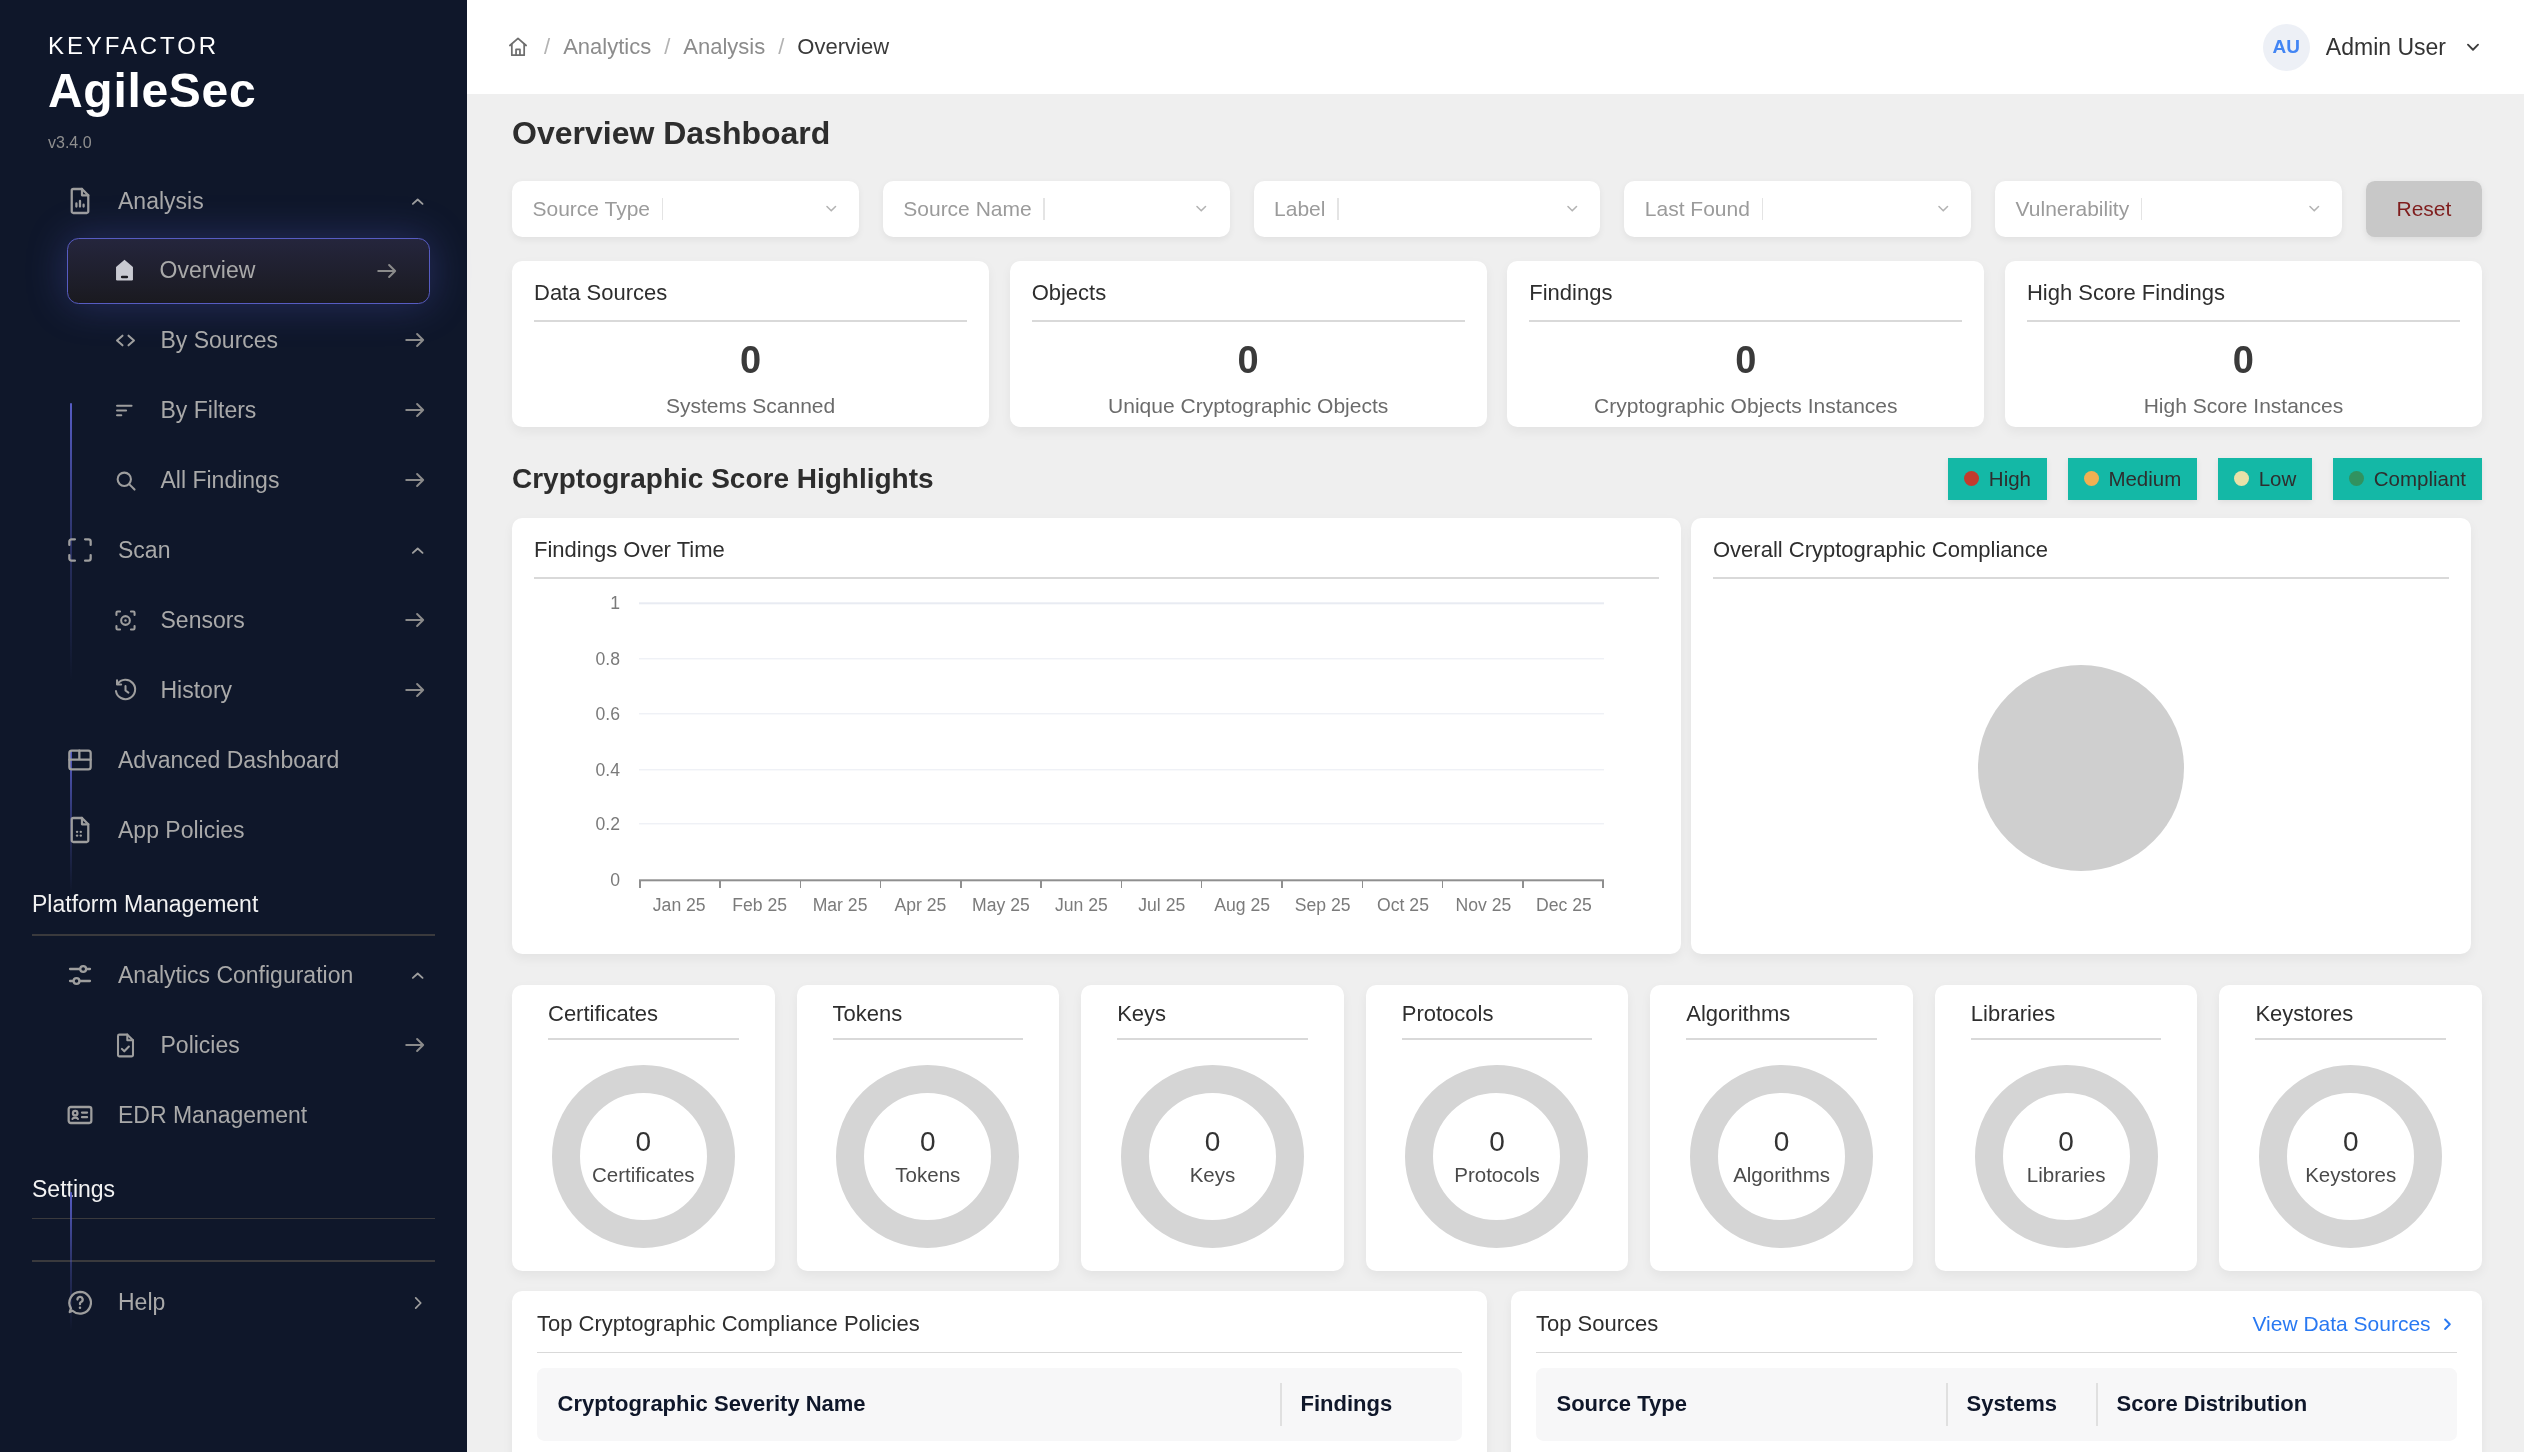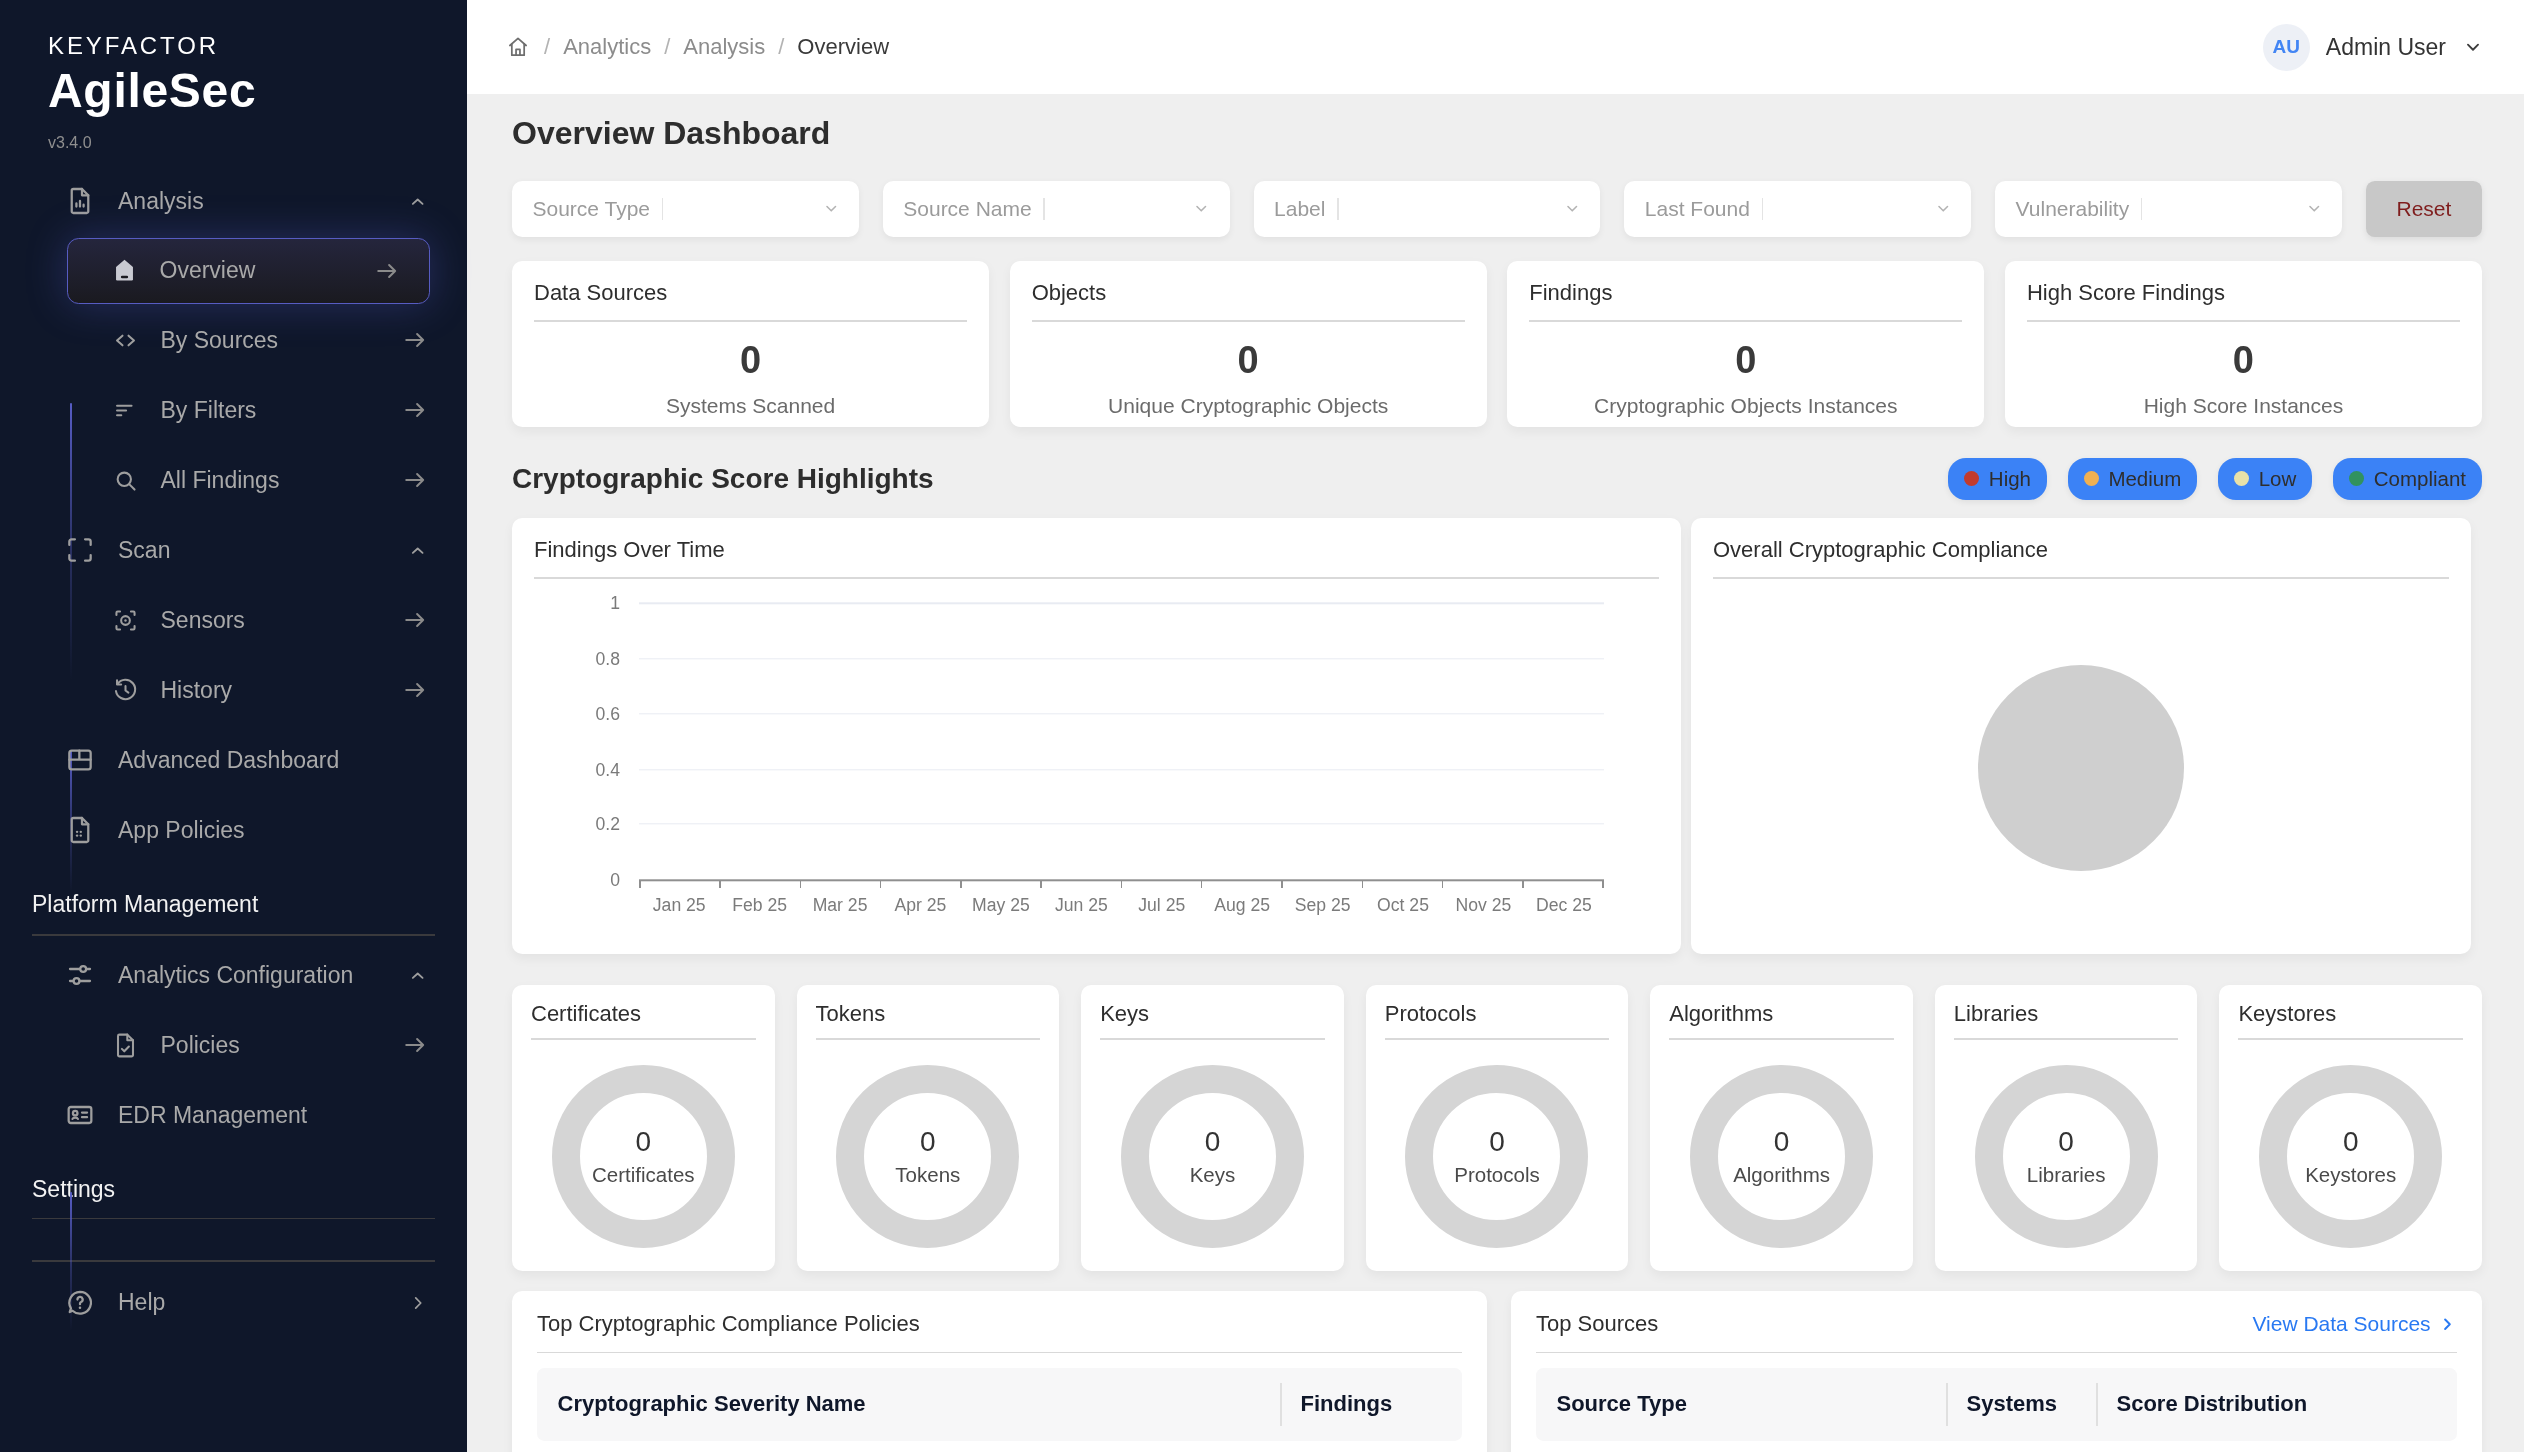--- a/index.html
+++ b/index.html
@@ -55,39 +55,39 @@
 
   .stats { display:grid; grid-template-columns:repeat(4,1fr); gap:20.5px; margin-top:24px; }
   .stat-card { height:166px; padding:19px 22px; }
   .card-title { font-size:22px; font-weight:400; color:#2e2e2e; }
   .stat-value { text-align:center; font-size:38px; font-weight:700; color:#3a3a3a; margin-top:17.6px; }
   .stat-label { text-align:center; font-size:21px; color:#6b6b6b; margin-top:11.7px; }
 
   .highlights-row { display:flex; align-items:center; margin-top:31px; }
   .section-title { font-size:28px; font-weight:600; color:#2d2d2d; }
   .legend { margin-left:auto; display:flex; gap:20.5px; }
-  .chip { background:#3b82f6; border-radius:18px; height:42px; display:flex; align-items:center; gap:9.5px; padding:0 16px; box-shadow:0 2.2px 5.9px rgba(0,0,0,0.07); cursor:pointer; }
+  .chip { background:#14b8a6; border-radius:0; height:42px; display:flex; align-items:center; gap:9.5px; padding:0 16px; box-shadow:0 2.2px 5.9px rgba(0,0,0,0.07); cursor:pointer; }
   .chip .dot { width:15.4px; height:15.4px; border-radius:50%; }
   .chip .clabel { font-size:20.5px; color:#2e2e2e; font-weight:500; }
 
   .charts { display:grid; grid-template-columns:1169px 780px; gap:10px; margin-top:18.3px; }
   .chart-card { height:436px; padding:19px 22px; }
   .plot { position:relative; height:344px; margin-top:5.9px; }
   .grid-row { position:absolute; left:0; right:0; height:0; }
   .ytick { position:absolute; left:0; width:86px; text-align:right; font-size:17.6px; color:#7a7a7a; transform:translateY(-50%); }
   .gline { position:absolute; left:105px; right:55px; height:1.5px; background:#e8ebf2; transform:translateY(-0.7px); }
   .gline.baseline { background:#8f8f8f; height:2.2px; }
   .xtick-row { position:absolute; left:105px; right:55px; display:flex; justify-content:space-between; }
   .xtick { width:1.5px; height:7.3px; background:#8f8f8f; }
   .months { position:absolute; left:105px; right:55px; display:flex; }
   .months span { flex:1; text-align:center; font-size:17.6px; color:#7b7b7b; }
   .pie-placeholder { width:206px; height:206px; border-radius:50%; background:#cfcfcf; margin:86px auto 0 auto; }
 
   .donuts { display:grid; grid-template-columns:repeat(7,1fr); gap:22px; margin-top:31px; }
-  .donut-card { height:286px; padding:16px 19px; }
+  .donut-card { height:286px; padding:16px 36px; }
   .donut { width:183px; height:183px; border:28px solid #d5d5d5; border-radius:50%; margin:25px auto 0 auto;
     display:flex; flex-direction:column; align-items:center; justify-content:center; }
   .donut-value { font-size:28px; color:#333; font-weight:500; }
   .donut-label { font-size:20.5px; color:#4a4a4a; margin-top:4.4px; }
 
   .tables { display:grid; grid-template-columns:975px 971px; gap:24px; margin-top:20px; }
   .table-card { height:308px; padding:20.5px 25px; }
   .table-head-row { display:flex; align-items:center; }
   .view-link { margin-left:auto; display:flex; align-items:center; gap:5.9px; color:#2979f2; font-size:21px; font-weight:400; text-decoration:none; cursor:pointer; }
   .thead { margin-top:14.6px; background:#f7f7f8; border-radius:7.3px; height:73px; display:grid; align-items:center; }

